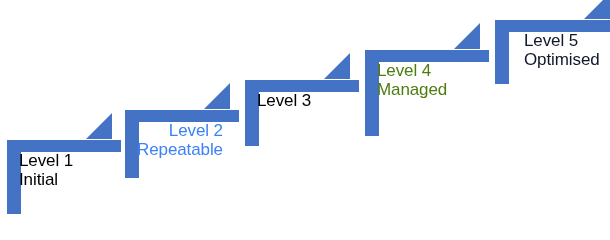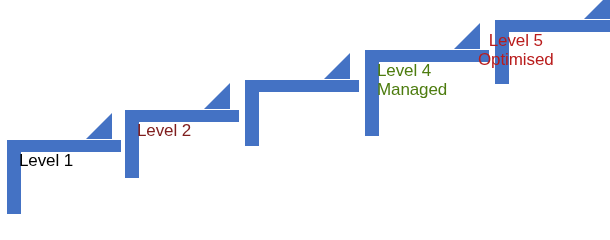--- a/index.html
+++ b/index.html
@@ -69,53 +69,56 @@
 <body>
 
 <div id="stage" style="background: rgb(255, 255, 255);">
 
   <div class="step" style="left: 0px; top: 0px;">
     <div class="bar-h" style="left: 7px; top: 140px; width: 114px; background: rgb(68, 114, 196);"></div>
     <div class="bar-v" style="left: 7px; top: 140px; height: 74px; background: rgb(68, 114, 196);"></div>
     <div class="arrow" style="left: 86px; top: 113px; border-color: transparent transparent rgb(68, 114, 196);"></div>
     <div class="caption" style="left: 19px; top: 151px; color: rgb(0, 0, 0);">
       <span class="lvl">Level 1</span>
+      <span class="nm">Initial</span>
     </div>
   </div>
 
   <div class="step" style="left: 0px; top: 0px;">
     <div class="bar-h" style="left: 125px; top: 110px; width: 114px; background: rgb(68, 114, 196);"></div>
     <div class="bar-v" style="left: 125px; top: 110px; height: 68px; background: rgb(68, 114, 196);"></div>
     <div class="arrow" style="left: 204px; top: 83px; border-color: transparent transparent rgb(68, 114, 196);"></div>
-    <div class="caption" style="left: 137px; top: 121px; color: #7f1d1d; text-align: right;">
+    <div class="caption" style="left: 137px; top: 121px; color: #3b82f6; text-align: right;">
       <span class="lvl">Level 2</span>
+      <span class="nm">Repeatable</span>
     </div>
   </div>
 
   <div class="step" style="left: 0px; top: 0px;">
     <div class="bar-h" style="left: 245px; top: 80px; width: 114px; background: rgb(68, 114, 196);"></div>
     <div class="bar-v" style="left: 245px; top: 80px; height: 66px; background: rgb(68, 114, 196);"></div>
     <div class="arrow" style="left: 324px; top: 53px; border-color: transparent transparent rgb(68, 114, 196);"></div>
     <div class="caption" style="left: 257px; top: 91px; color: rgb(0, 0, 0);">
+      <span class="lvl">Level 3</span>
     </div>
   </div>
 
   <div class="step" style="left: 0px; top: 0px;">
     <div class="bar-h" style="left: 365px; top: 50px; width: 124px; background: rgb(68, 114, 196);"></div>
     <div class="bar-v" style="left: 365px; top: 50px; height: 86px; background: rgb(68, 114, 196);"></div>
     <div class="arrow" style="left: 454px; top: 23px; border-color: transparent transparent rgb(68, 114, 196);"></div>
     <div class="caption" style="left: 377px; top: 61px; color: #4d7c0f;">
       <span class="lvl">Level 4</span>
       <span class="nm">Managed</span>
     </div>
   </div>
 
   <div class="step" style="left: 0px; top: 0px;">
     <div class="bar-h" style="left: 495px; top: 20px; width: 125px; background: rgb(68, 114, 196);"></div>
     <div class="bar-v" style="left: 495px; top: 20px; height: 64px; background: rgb(68, 114, 196);"></div>
     <div class="arrow" style="left: 584px; top: -7px; border-color: transparent transparent rgb(68, 114, 196);"></div>
-    <div class="caption" style="left: 478px; top: 31px; color: #b91c1c; text-align: center;">
+    <div class="caption" style="left: 524px; top: 31px; color: #0f172a;">
       <span class="lvl">Level 5</span>
       <span class="nm">Optimised</span>
     </div>
   </div>
 
 </div>
 
 </body></html>

